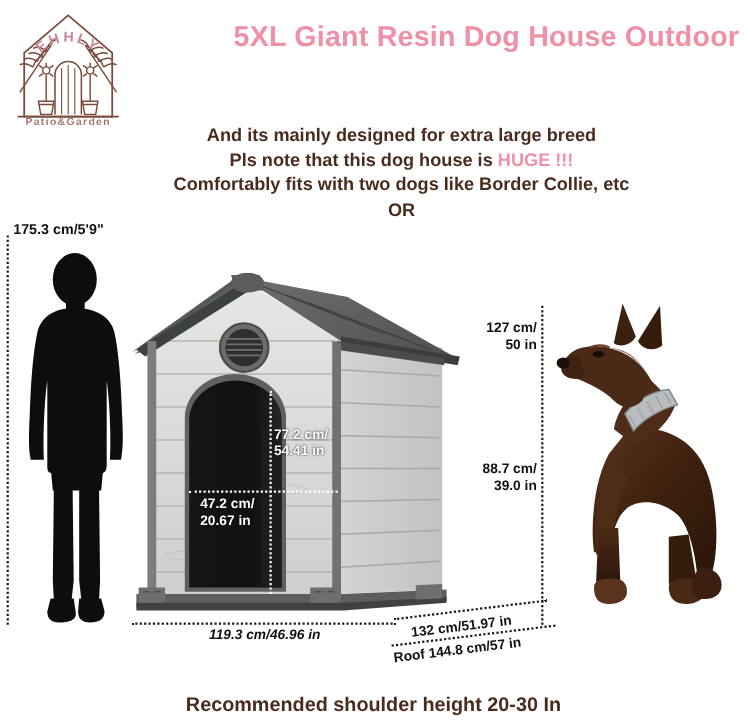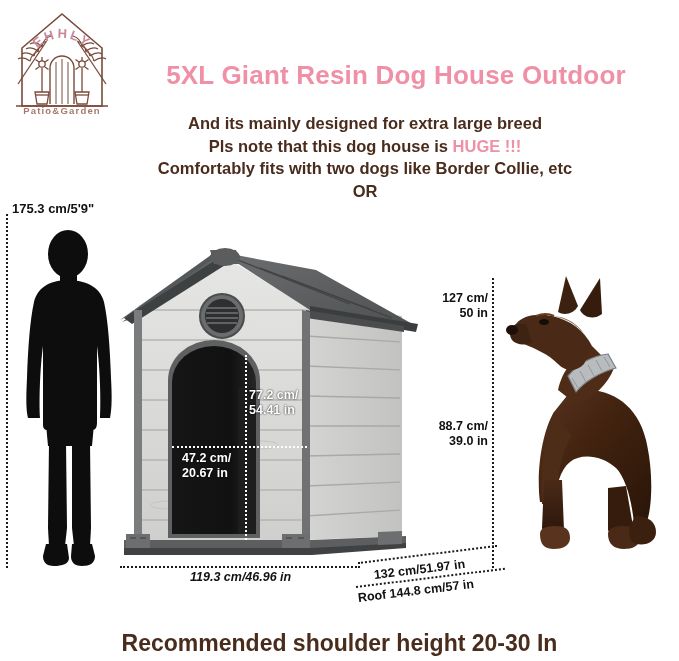--- a/index.html
+++ b/index.html
@@ -25,27 +25,26 @@
     left: 6px; top: 6px;
     width: 112px; height: 110px;
   }
   #logo svg { display: block; }
 
   
   #title {
     position: absolute;
     left: 120px; top: 18px;
     width: 552px;
-    text-align: center;
+    text-align: right;
     font-size: 26px;
     font-weight: bold;
     color: #ef90a6;
     letter-spacing: 0.2px;
     white-space: nowrap;
-    margin-top: 42px;
   }
 
   
   #intro {
     position: absolute;
     left: 60px; top: 112px;
     width: 610px;
     text-align: center;
     font-size: 16.5px;
     font-weight: bold;
@@ -53,21 +52,21 @@
     line-height: 22.5px;
   }
   #intro .huge { color: #ef90a6; }
 
   
   #footer {
     position: absolute;
     left: 0; top: 630px;
     width: 679px;
     text-align: center;
-    font-size: 23px;
+    font-size: 18px;
     font-weight: bold;
     color: #4a2c1d;
   }
 
   
   .dim {
     position: absolute;
     font-size: 12.5px;
     font-weight: bold;
     color: #111111;

